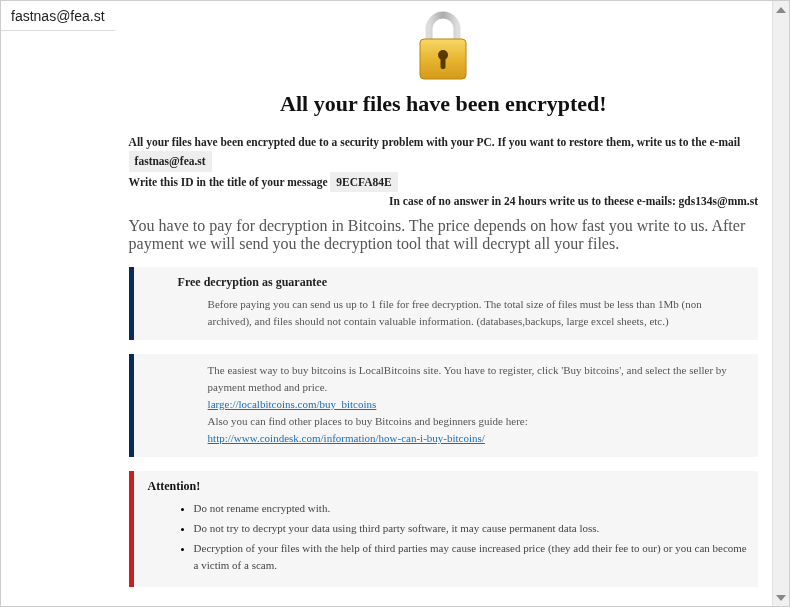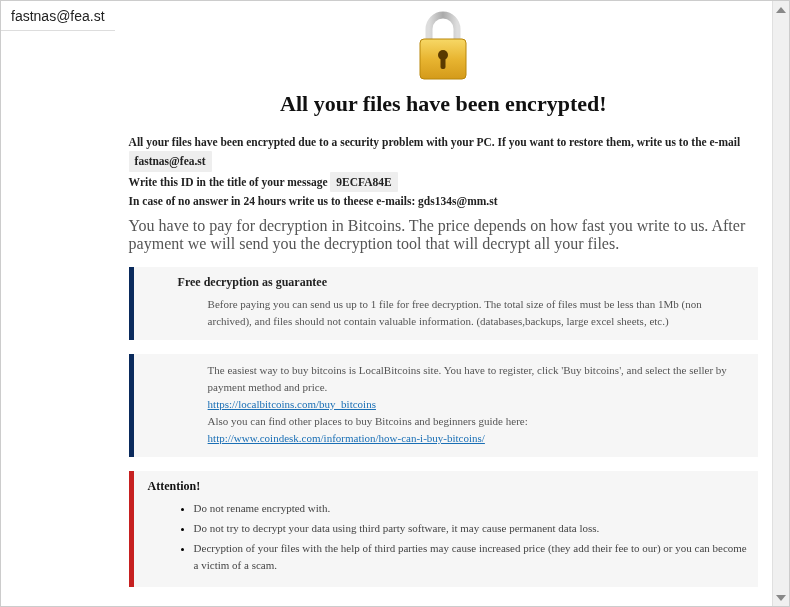--- a/index.html
+++ b/index.html
@@ -69,21 +69,21 @@
   font-size: 22px;
   font-weight: bold;
   color: #111;
   margin-top: 8px;
   margin-bottom: 16px;
 }
 .intro {
   line-height: 1.6;
   margin-bottom: 6px;
 }
-.intro .bold { font-weight: bold; color: #222; }
+.intro .bold { font-weight: bold; color: #222; text-align: right; }
 .badge {
   display: inline-block;
   background: #eeeeee;
   padding: 1px 6px;
   font-weight: bold;
   color: #222;
   border-radius: 1px;
 }
 .payline {
   color: #555;
@@ -174,21 +174,21 @@
       <div class="payline">You have to pay for decryption in Bitcoins. The price depends on how fast you write to us. After payment we will send you the decryption tool that will decrypt all your files.</div>
 
       <div class="section blue">
         <div class="section-title">Free decryption as guarantee</div>
         <div class="section-body">Before paying you can send us up to 1 file for free decryption. The total size of files must be less than 1Mb (non archived), and files should not contain valuable information. (databases,backups, large excel sheets, etc.)</div>
       </div>
 
       <div class="section blue">
         <div class="section-body">
           <div>The easiest way to buy bitcoins is LocalBitcoins site. You have to register, click 'Buy bitcoins', and select the seller by payment method and price.</div>
-          <a href="#">https://localbitcoins.com/buy_bitcoins</a>
+          <a href="#">large://localbitcoins.com/buy_bitcoins</a>
           <div>Also you can find other places to buy Bitcoins and beginners guide here:</div>
           <a href="#">http://www.coindesk.com/information/how-can-i-buy-bitcoins/</a>
         </div>
       </div>
 
       <div class="section red">
         <div class="section-title">Attention!</div>
         <div class="section-body">
           <ul>
             <li>Do not rename encrypted with.</li>

